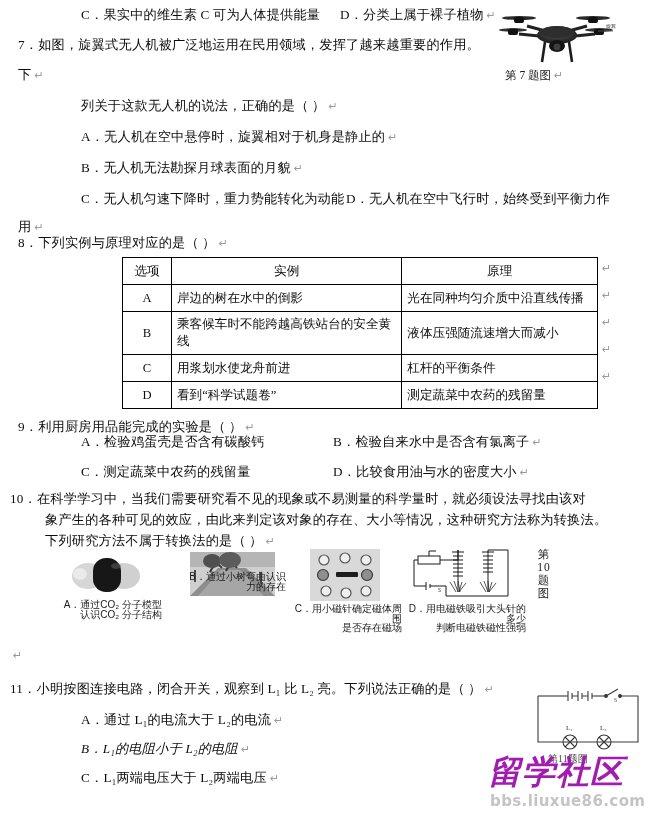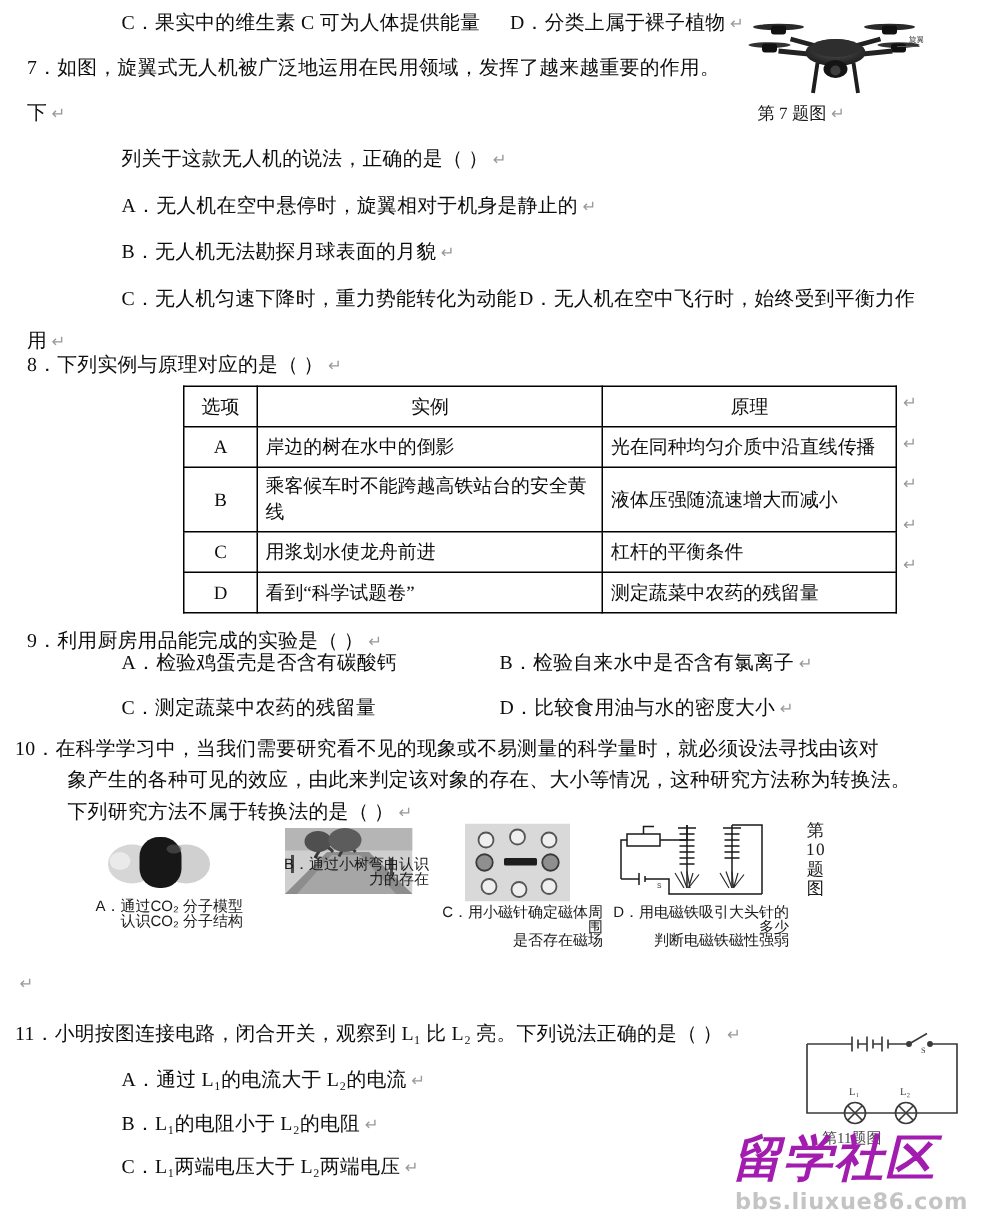--- a/index.html
+++ b/index.html
@@ -336,21 +336,21 @@
     <div>D．用电磁铁吸引大头针的多少</div>
     <div>判断电磁铁磁性强弱</div>
   </div>
 
   <div id="q10-sidecap"><span>第 10 题图</span></div>
 
   <div class="ln" style="left:10px; top:648px;"><span class="pilcrow">↵</span></div>
 
   <div class="ln" style="left:10px; top:682px;"><span class="qnum">11．</span><span>小明按图连接电路，闭合开关，观察到 L₁ 比 L₂ 亮。下列说法正确的是（      ）</span><span class="pilcrow">↵</span></div>
   <div class="ln" style="left:81px; top:713px;"><span>A．通过 L₁的电流大于 L₂的电流</span><span class="pilcrow">↵</span></div>
-  <div class="ln" style="left:81px; top:742px;"><span>B．L₁的电阻小于 L₂的电阻</span><span class="pilcrow">↵</span></div>
+  <div class="ln" style="left:81px; top:742px;font-style:italic;"><span>B．L₁的电阻小于 L₂的电阻</span><span class="pilcrow">↵</span></div>
   <div class="ln" style="left:81px; top:771px;"><span>C．L₁两端电压大于 L₂两端电压</span><span class="pilcrow">↵</span></div>
 
   <svg id="circuit" viewBox="0 0 112 66">
     <g stroke="#3a3a3a" stroke-width="1.1" fill="none">
       <path d="M6 10 L34 10"></path>
       <path d="M62 10 L74 10"></path>
       <path d="M6 10 L6 56 L106 56 L106 10 L88 10"></path>
 
       <path d="M36 5 L36 15 M40 7 L40 13 M46 5 L46 15 M50 7 L50 13 M56 5 L56 15 M60 7 L60 13"></path>
       <path d="M34 10 L36 10 M40 10 L46 10 M50 10 L56 10 M60 10 L62 10"></path>

